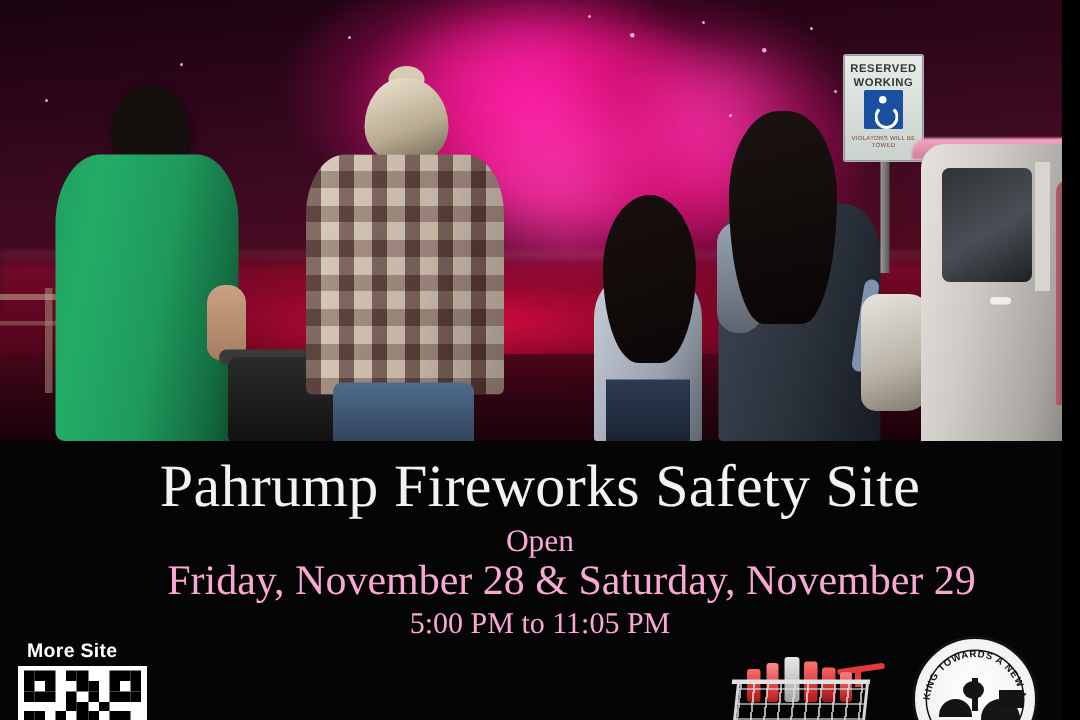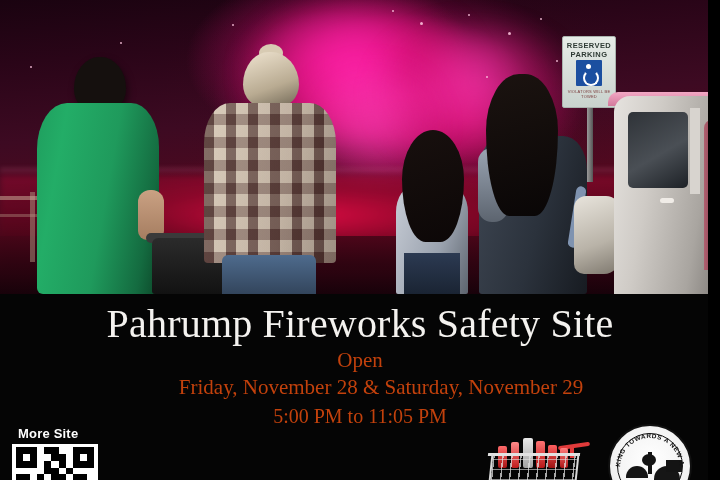--- a/index.html
+++ b/index.html
@@ -135,25 +135,25 @@
     font-family: "Liberation Serif", serif;
     font-size: 40px;
     color: #f4f2ef;
     letter-spacing: 0.2px;
     white-space: nowrap;
   }
   .lines {
     position: absolute; left: 0; top: 54px; width: 720px;
     text-align: center;
     font-family: "Liberation Serif", serif;
-    color: #c2410c;
+    color: #f9a8d4;
   }
   .l-open { font-size: 21px; line-height: 25px; }
   .l-bf   { font-size: 22px; line-height: 28px; font-weight: 400; }
-  .l-date { font-size: 21px; line-height: 29px; padding-left: 42px; }
+  .l-date { font-size: 28px; line-height: 29px; padding-left: 42px; }
   .l-time { font-size: 20px; line-height: 28px; }
 
   
   .qr-wrap { position: absolute; left: 12px; top: 426px; width: 92px; }
   .qr-label {
     font-family: "Liberation Sans", sans-serif;
     font-size: 13px; font-weight: 700; color: #ffffff;
     letter-spacing: .2px; text-align: left; padding-left: 6px;
     margin-bottom: 3px;
   }
@@ -251,21 +251,21 @@
 
     <div class="fig p4-body"></div>
     <div class="fig p4-sleeve"></div>
     <div class="fig p4-hair"></div>
     <div class="fig p4-strap"></div>
     <div class="fig p4-bag"></div>
 
     <div class="sign-post"></div>
     <div class="sign">
       <div class="sign-t1">RESERVED</div>
-      <div class="sign-t2">PARKING</div>
+      <div class="sign-t2">WORKING</div>
       <div class="sign-icon"></div>
       <div class="sign-sub">VIOLATORS WILL BE TOWED</div>
     </div>
 
     <div class="veh-roof"></div>
     <div class="veh-body"></div>
     <div class="veh-win"></div>
     <div class="veh-pillar"></div>
     <div class="veh-handle"></div>
     <div class="veh-edge"></div>

